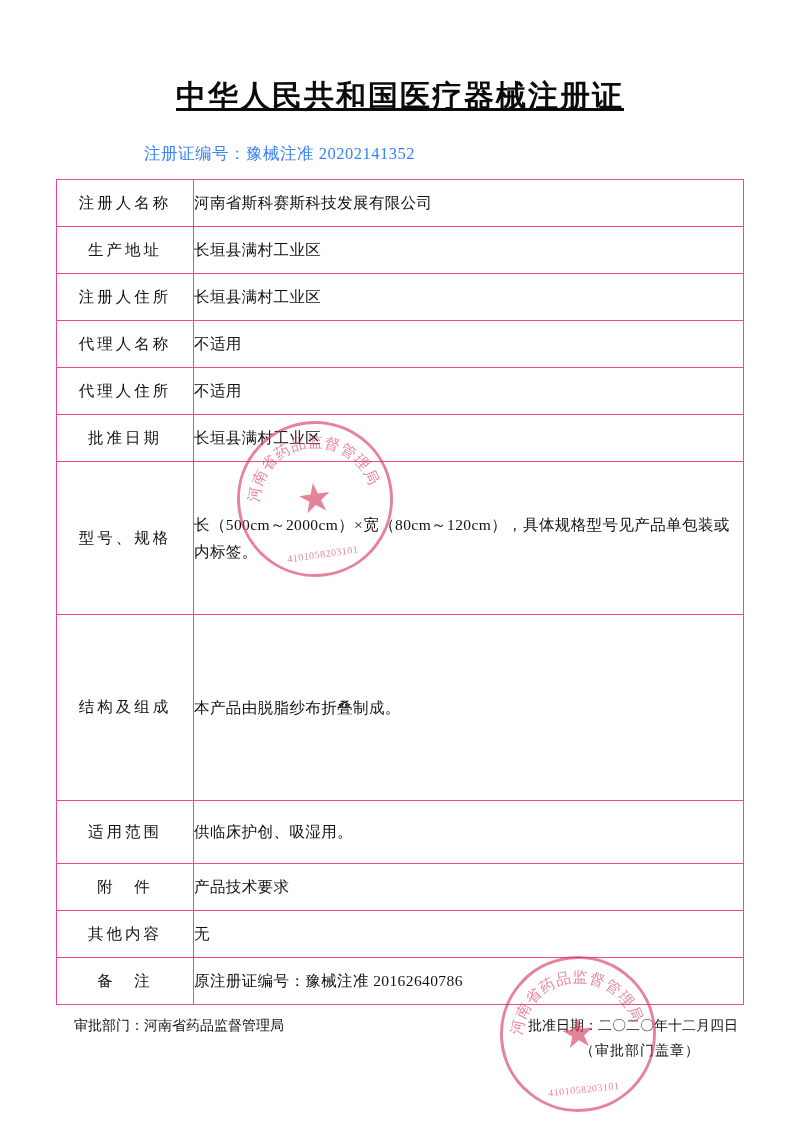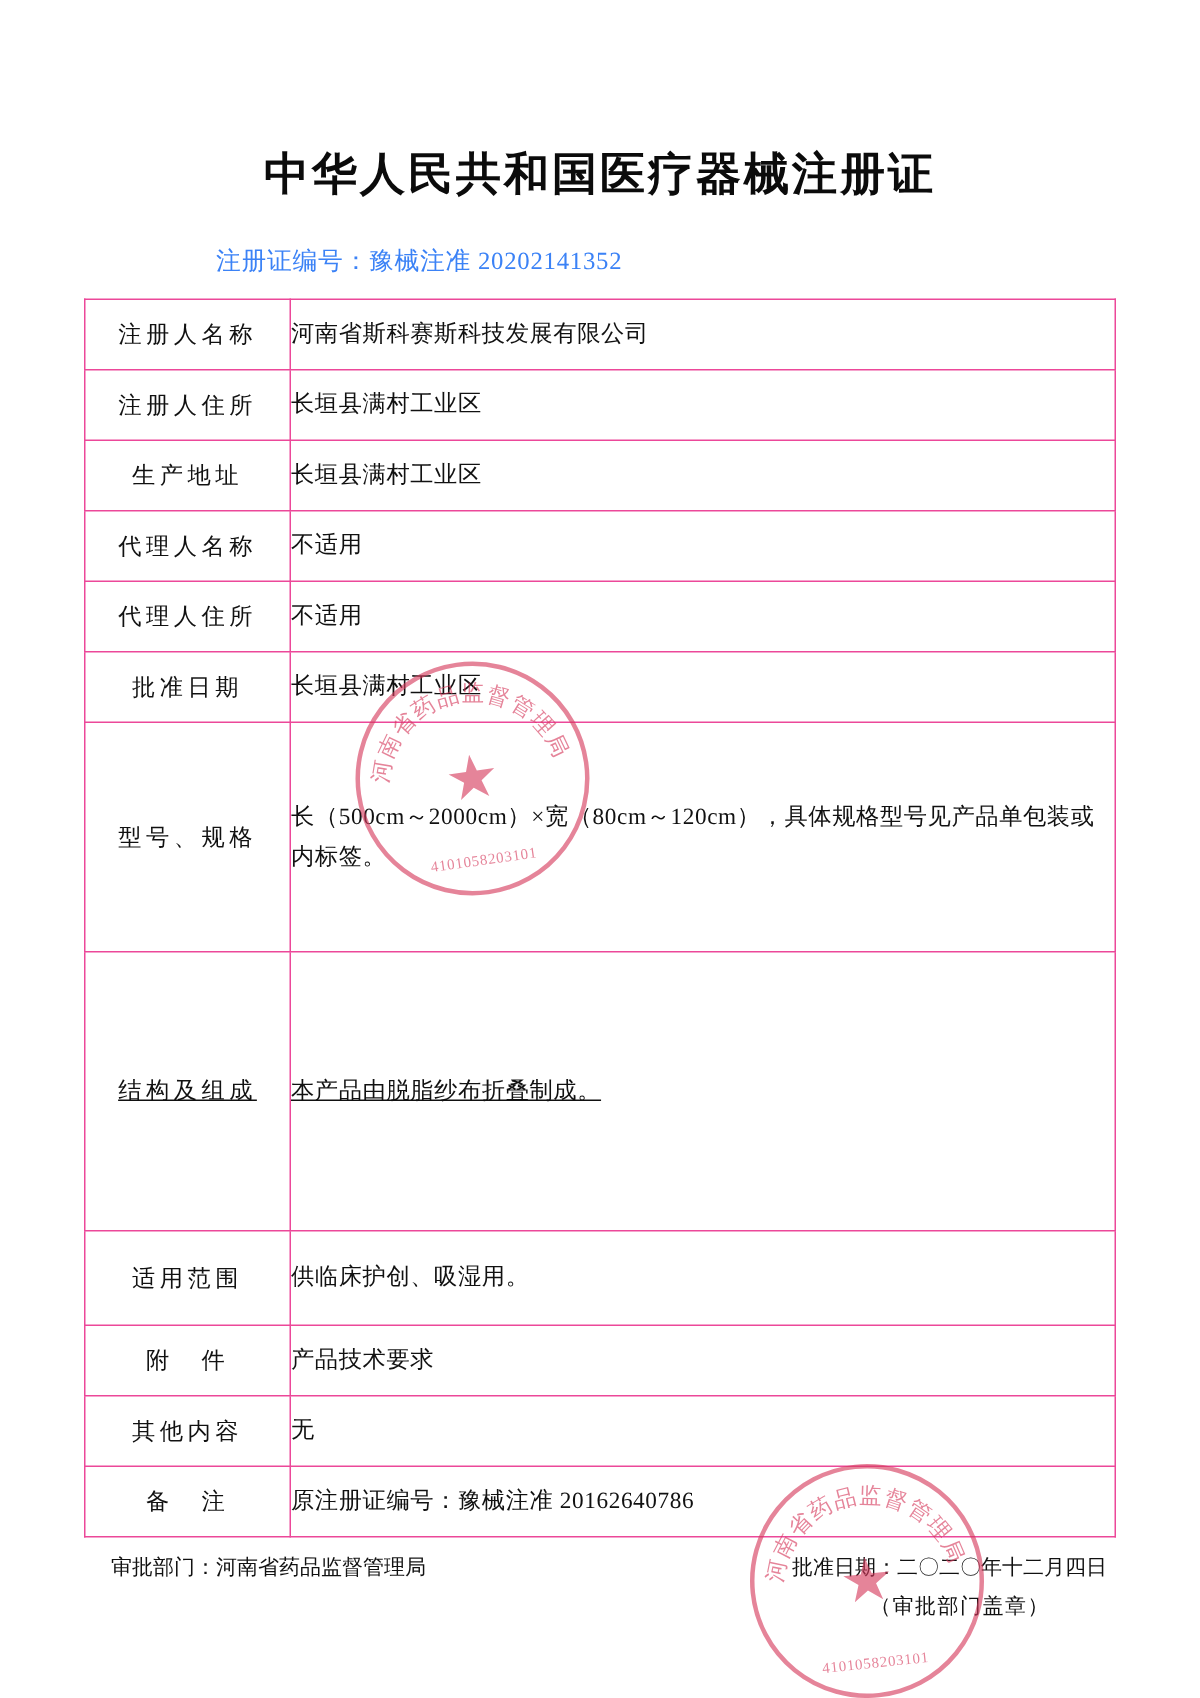--- a/index.html
+++ b/index.html
@@ -21,23 +21,24 @@
     width: 800px;
     height: 1132px;
     box-sizing: border-box;
   }
 
   .doc-title {
     text-align: center;
     font-size: 30px;
     font-weight: bold;
     letter-spacing: 2px;
-    margin-top: 96px;
+    margin-top: 76px;
     color: #0b0b0b;
     font-family: "DejaVu Serif", "Liberation Serif", serif;
+    text-decoration: underline;
   }
 
   .reg-number {
     margin-top: 26px;
     margin-left: 144px;
     font-size: 16.5px;
     letter-spacing: 0.5px;
     color: #3b82f6;
   }
 
@@ -74,21 +75,21 @@
   }
 
   .label-inner {
     display: block;
     text-align: center;
   }
 
   
   .r-std td { height: 46px; }
   .r-spec td { height: 152px; }
-  .r-struct td { height: 185px; text-decoration: underline; }
+  .r-struct td { height: 185px; }
   .r-scope td { height: 62px; }
 
   .value-block {
     padding: 6px 0;
   }
 
   .footer {
     margin: 8px auto 0 auto;
     width: 688px;
     position: relative;
@@ -187,27 +188,27 @@
     <table class="cert">
       <tbody>
         <tr class="r-std">
           <td class="label">
               <span class="label-inner">注册人名称</span>
             </td>
           <td class="value"><span>河南省斯科赛斯科技发展有限公司</span></td>
         </tr>
         <tr class="r-std">
           <td class="label">
+              <span class="label-inner">生产地址</span>
+            </td>
+          <td class="value"><span>长垣县满村工业区</span></td>
+        </tr>
+        <tr class="r-std">
+          <td class="label">
               <span class="label-inner">注册人住所</span>
-            </td>
-          <td class="value"><span>长垣县满村工业区</span></td>
-        </tr>
-        <tr class="r-std">
-          <td class="label">
-              <span class="label-inner">生产地址</span>
             </td>
           <td class="value"><span>长垣县满村工业区</span></td>
         </tr>
         <tr class="r-std">
           <td class="label">
               <span class="label-inner">代理人名称</span>
             </td>
           <td class="value"><span>不适用</span></td>
         </tr>
         <tr class="r-std">

